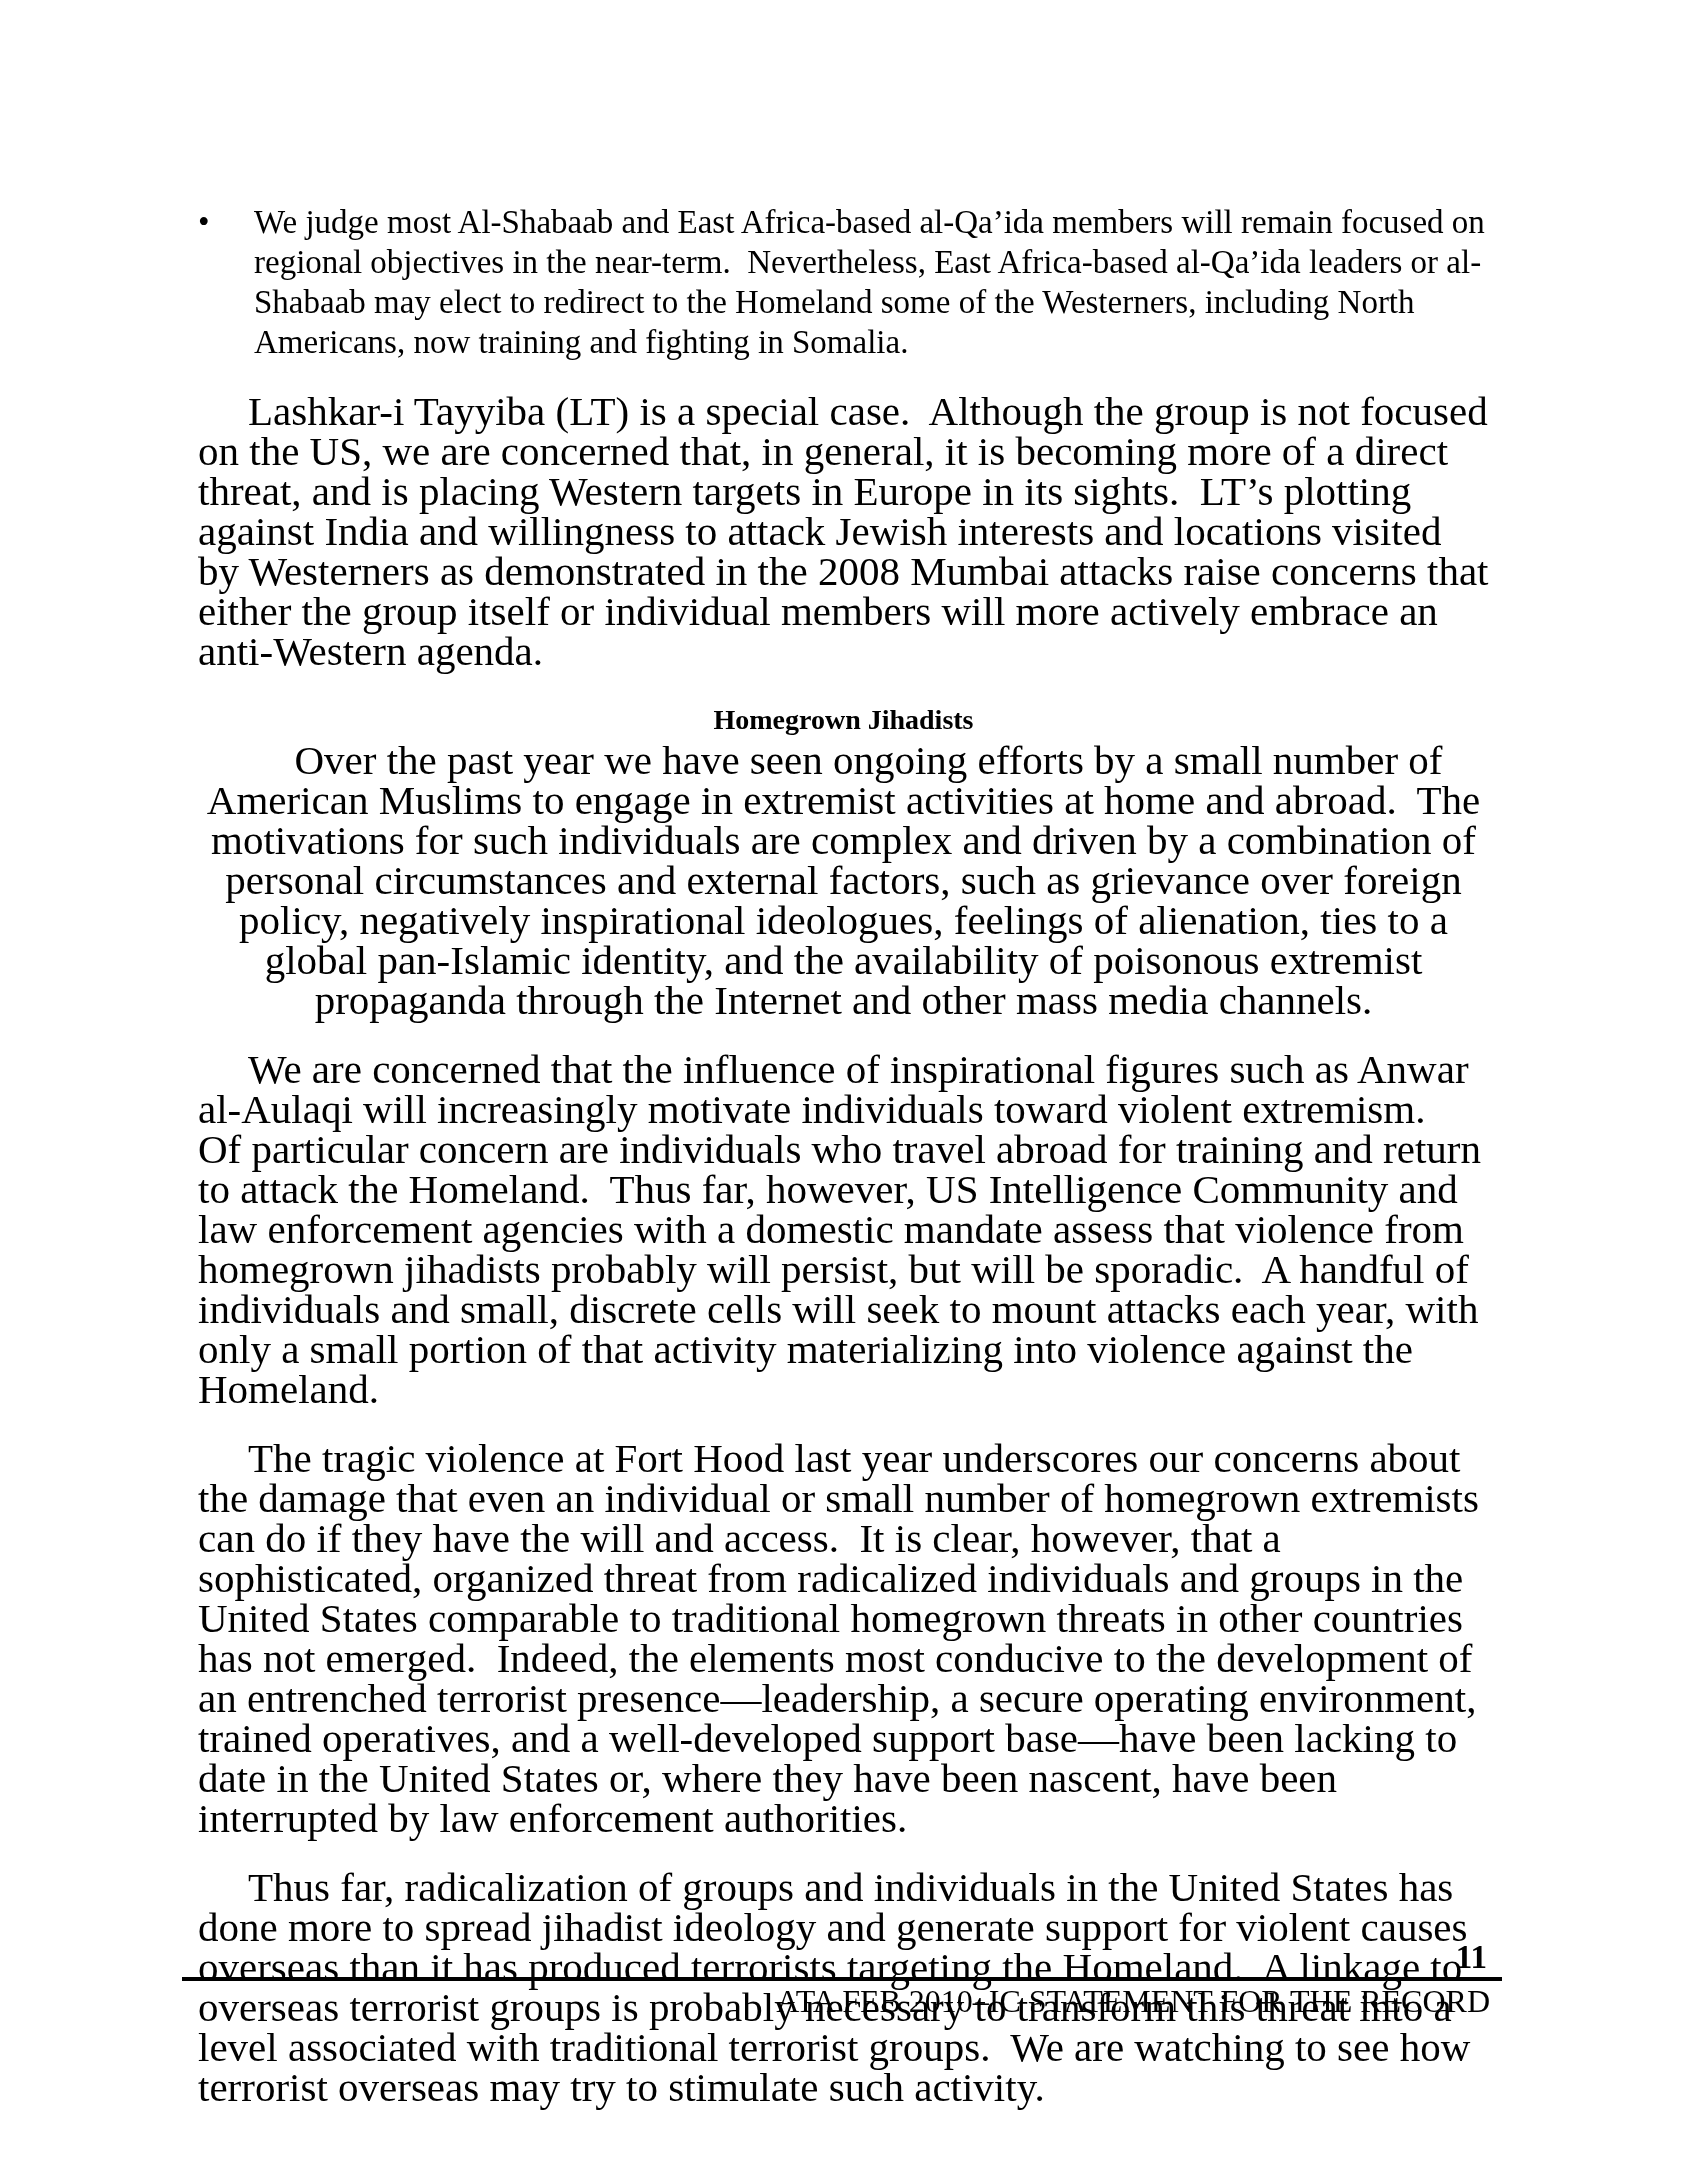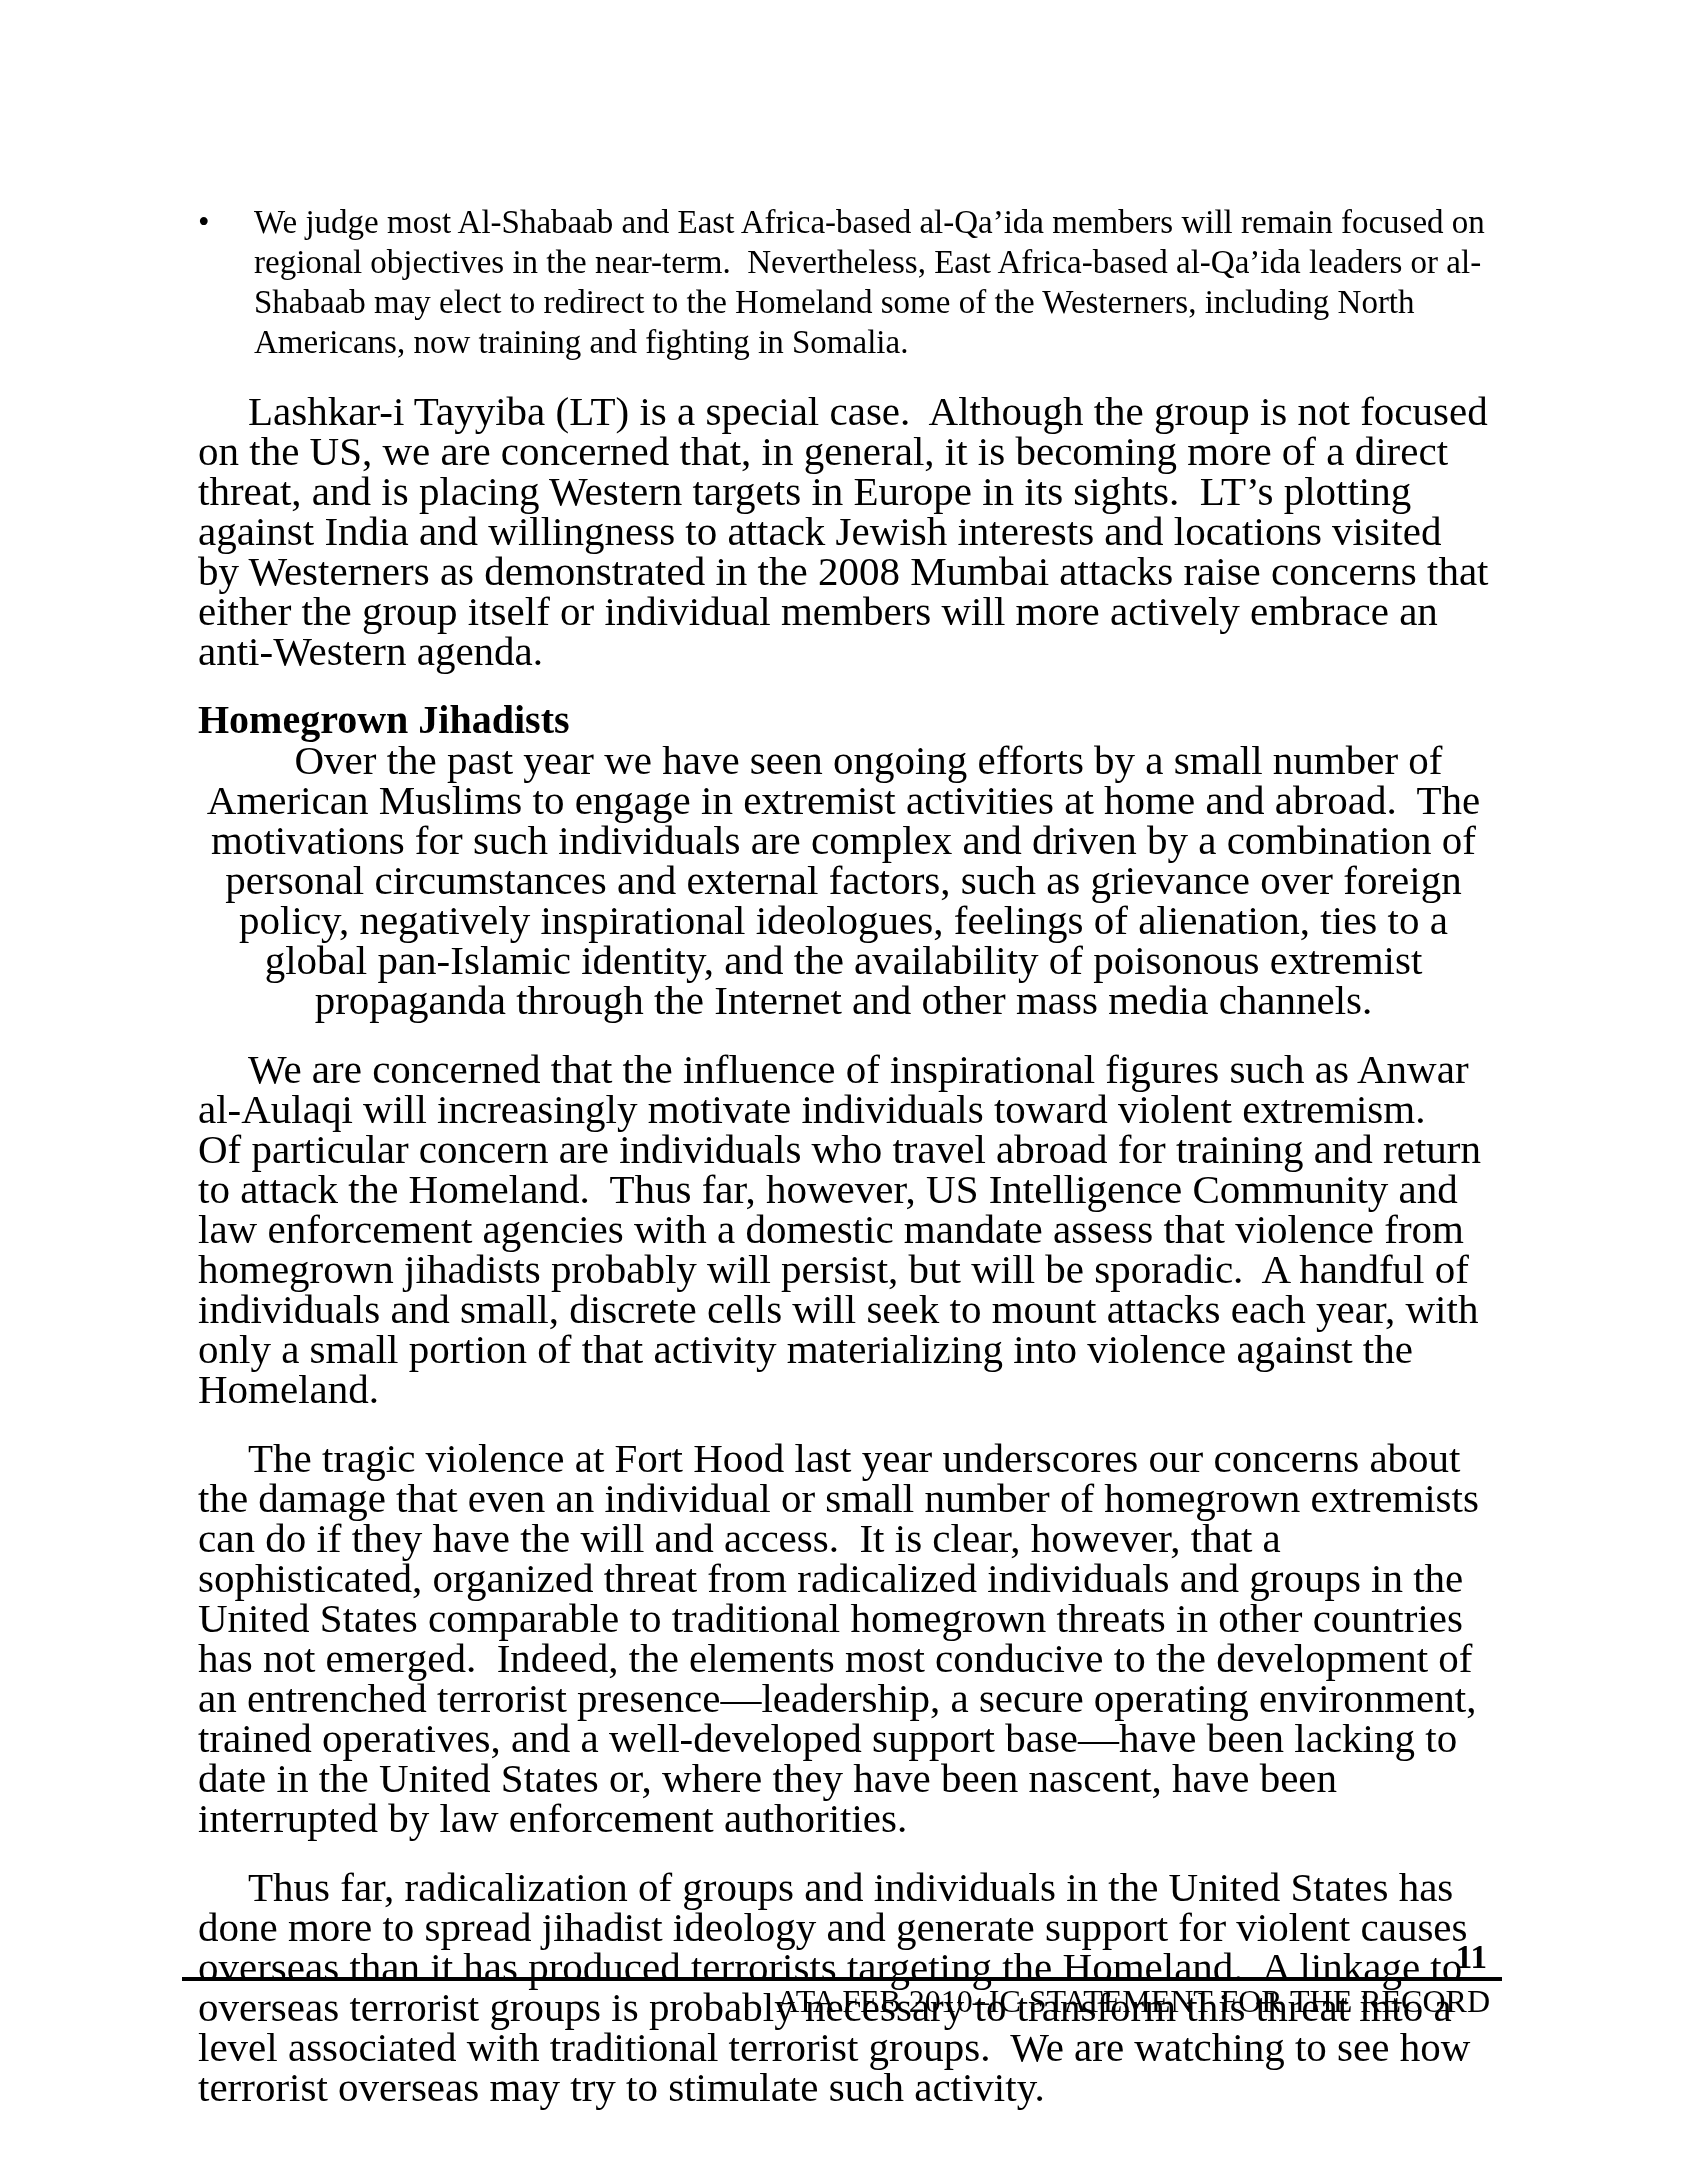--- a/index.html
+++ b/index.html
@@ -39,24 +39,25 @@
     white-space: pre-wrap;
   }
   .para {
     font-size: 41px;
     line-height: 40px;
     margin: 29px 0 0 0;
     text-indent: 50px;
     white-space: pre-wrap;
   }
   .heading {
-    font-size: 40px;
+    font-size: 28px;
     line-height: 40px;
     font-weight: bold;
     margin: 29px 0 0 0;
+    text-align: center;
   }
   .para.after-heading {
     margin-top: 0;
     text-align: center;
   }
   .footer {
     position: absolute;
     left: 182px;
     top: 1940px;
     width: 1320px;

